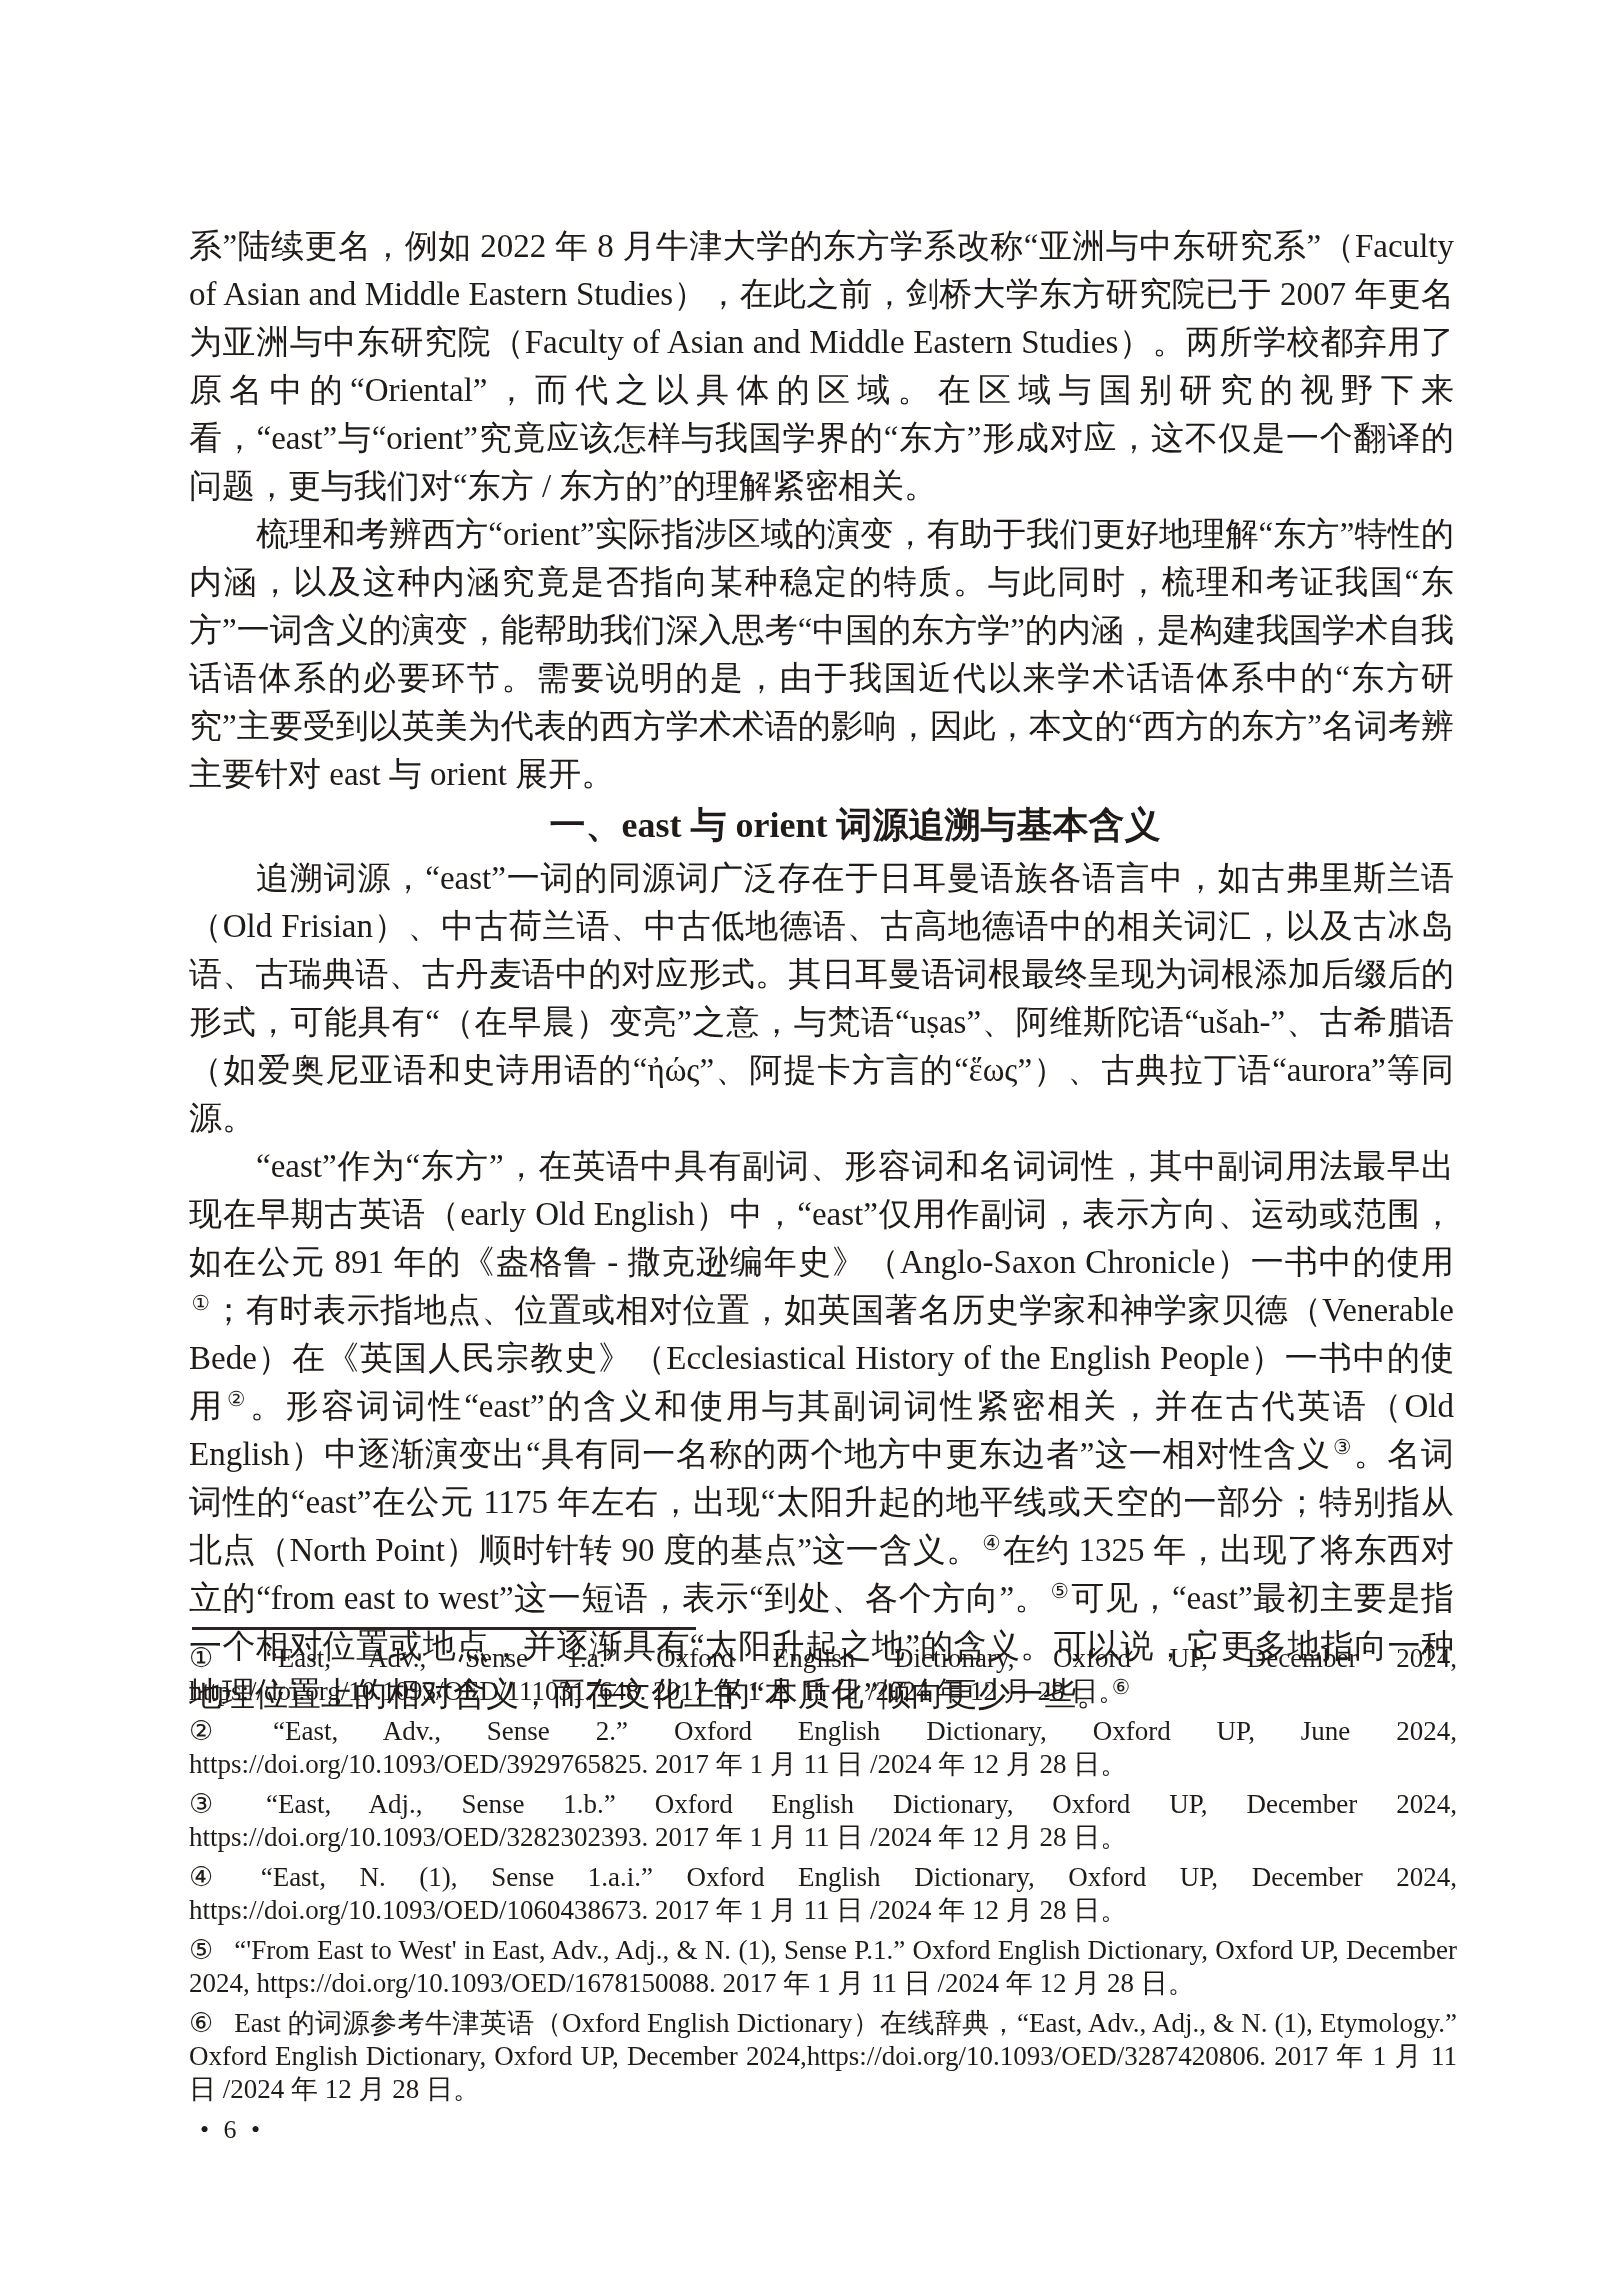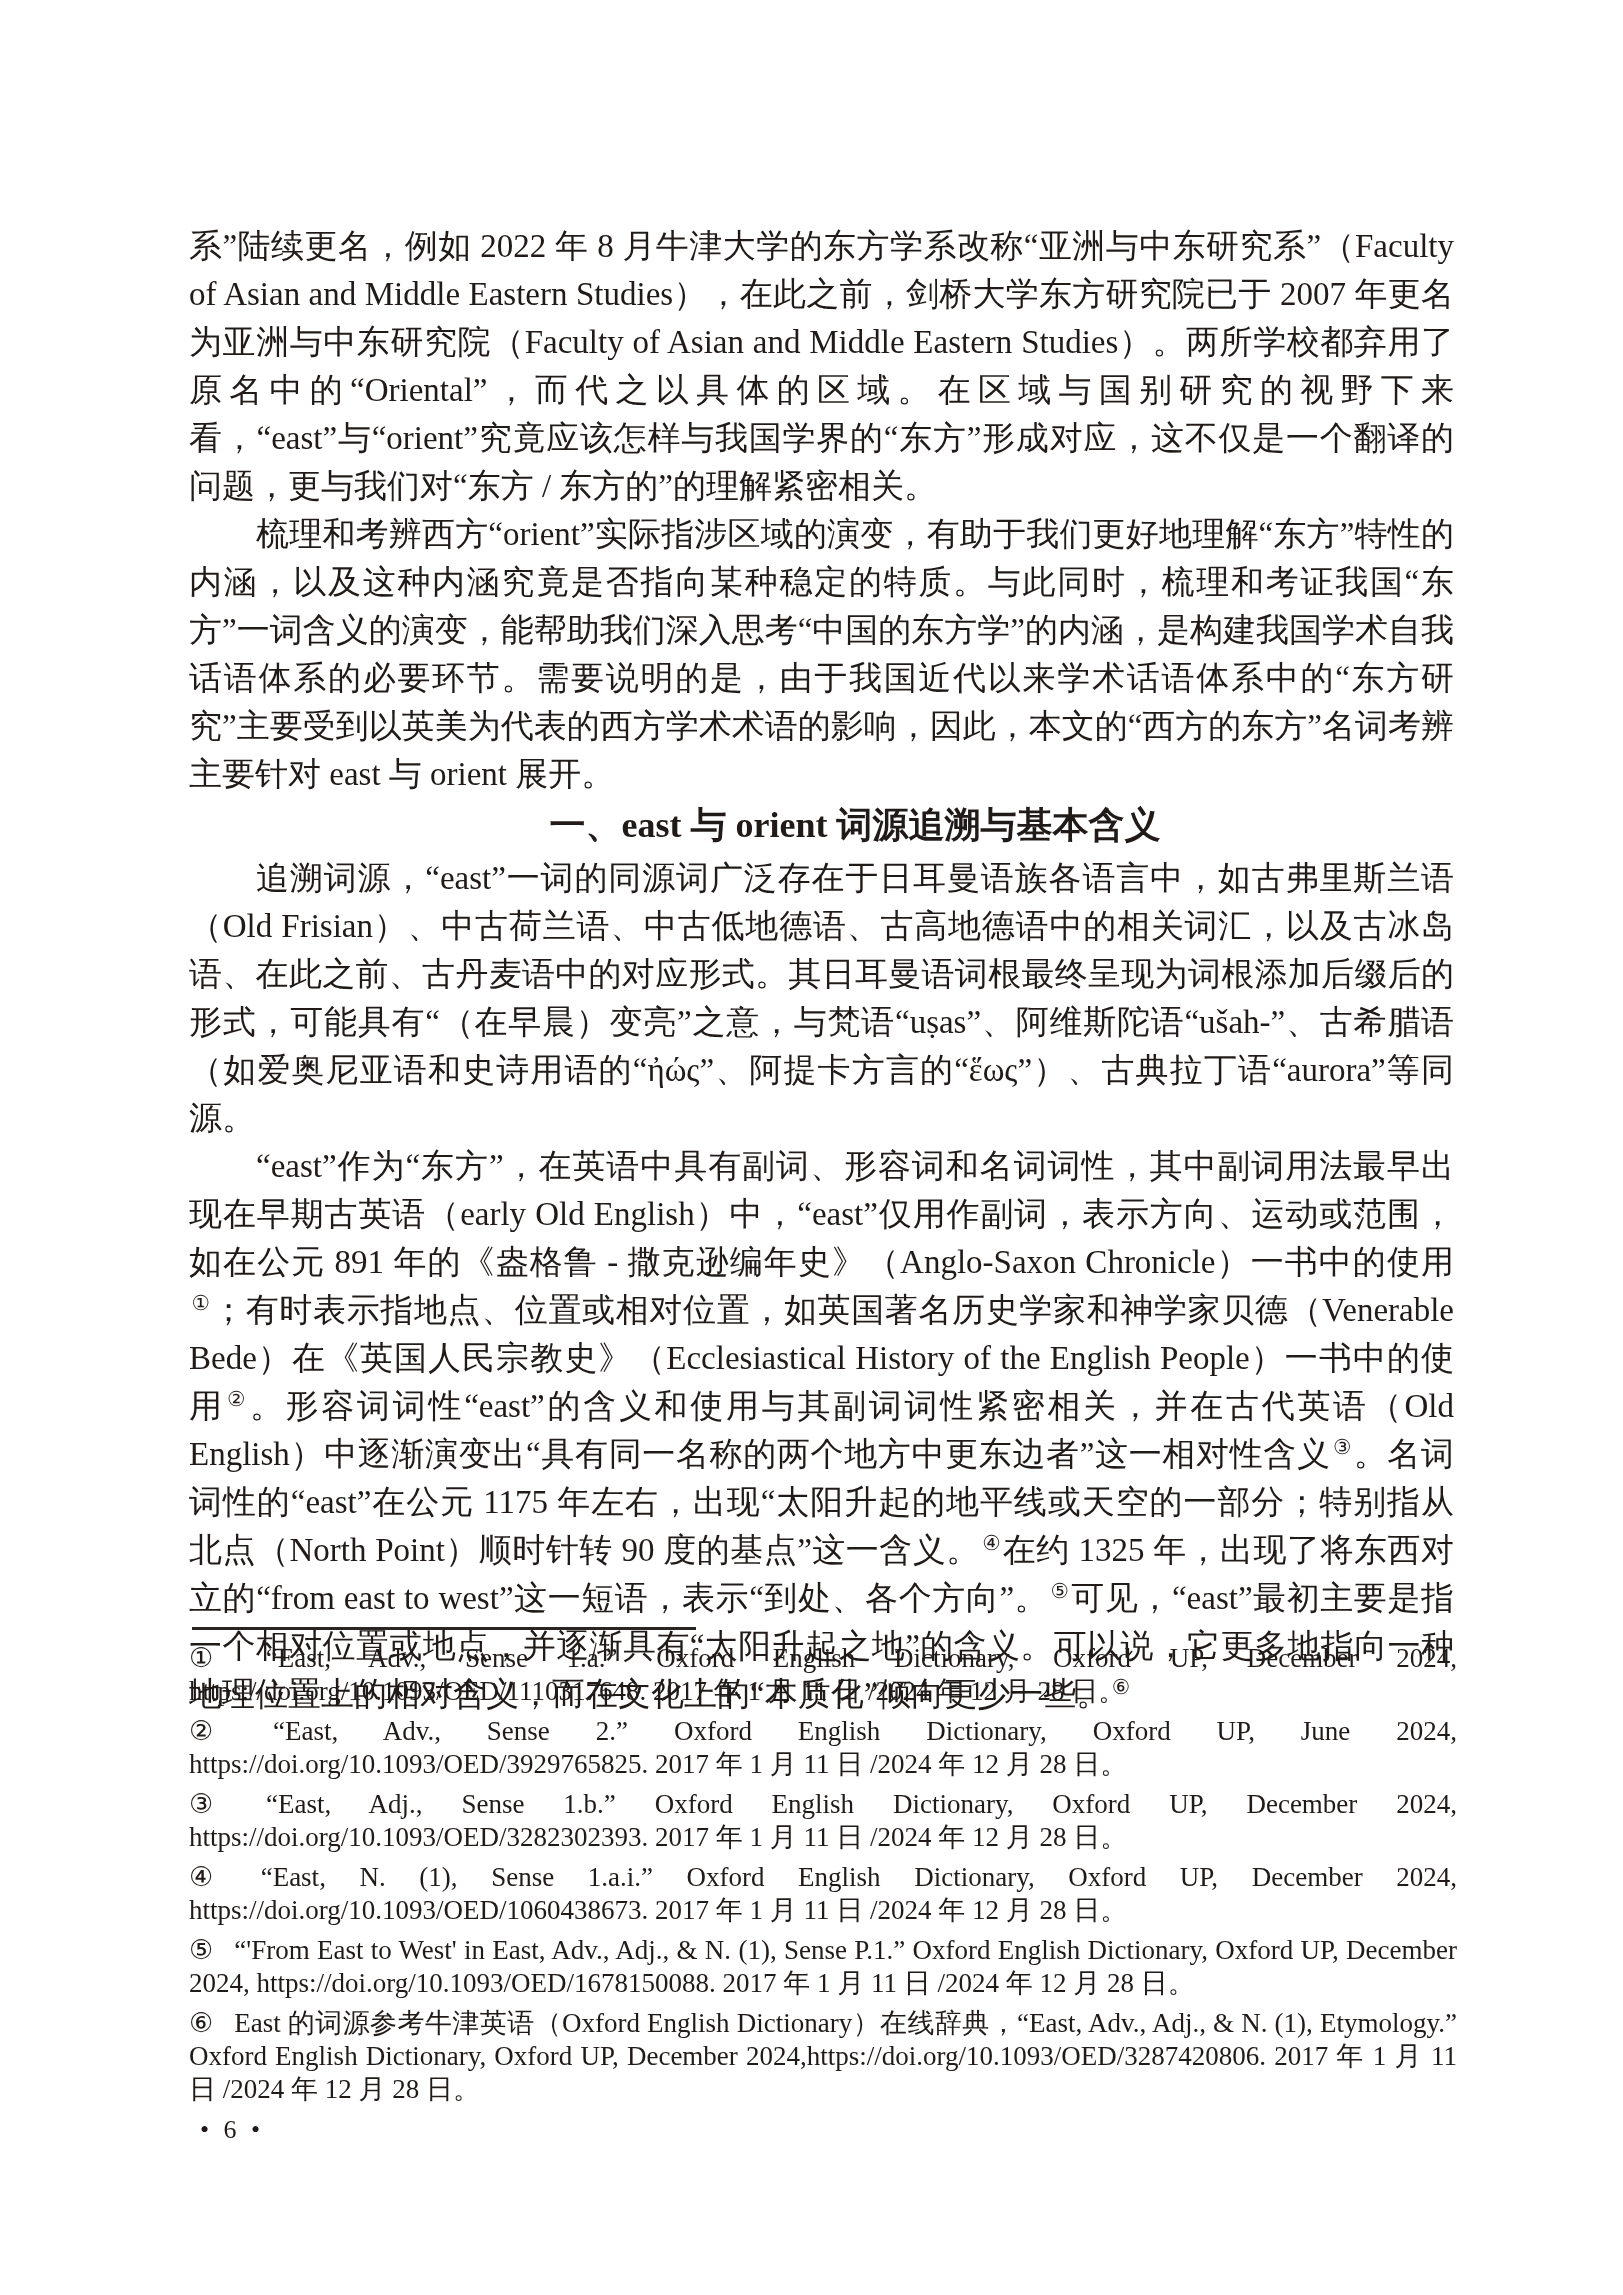--- a/index.html
+++ b/index.html
@@ -49,21 +49,21 @@
   }
 </style>
 </head>
 <body>
 
 <div class="page">
   <div class="body-text">
       <p class="para">系”陆续更名，例如 2022 年 8 月牛津大学的东方学系改称“亚洲与中东研究系”（Faculty of Asian and Middle Eastern Studies），在此之前，剑桥大学东方研究院已于 2007 年更名为亚洲与中东研究院（Faculty of Asian and Middle Eastern Studies）。两所学校都弃用了原名中的“Oriental”，而代之以具体的区域。在区域与国别研究的视野下来看，“east”与“orient”究竟应该怎样与我国学界的“东方”形成对应，这不仅是一个翻译的问题，更与我们对“东方 / 东方的”的理解紧密相关。</p>
       <p class="para indent">梳理和考辨西方“orient”实际指涉区域的演变，有助于我们更好地理解“东方”特性的内涵，以及这种内涵究竟是否指向某种稳定的特质。与此同时，梳理和考证我国“东方”一词含义的演变，能帮助我们深入思考“中国的东方学”的内涵，是构建我国学术自我话语体系的必要环节。需要说明的是，由于我国近代以来学术话语体系中的“东方研究”主要受到以英美为代表的西方学术术语的影响，因此，本文的“西方的东方”名词考辨主要针对 east 与 orient 展开。</p>
       <h2 class="heading">一、east 与 orient 词源追溯与基本含义</h2>
-      <p class="para indent">追溯词源，“east”一词的同源词广泛存在于日耳曼语族各语言中，如古弗里斯兰语（Old Frisian）、中古荷兰语、中古低地德语、古高地德语中的相关词汇，以及古冰岛语、在此之前、古丹麦语中的对应形式。其日耳曼语词根最终呈现为词根添加后缀后的形式，可能具有“（在早晨）变亮”之意，与梵语“uṣas”、阿维斯陀语“ušah-”、古希腊语（如爱奥尼亚语和史诗用语的“ἠώς”、阿提卡方言的“ἕως”）、古典拉丁语“aurora”等同源。</p>
+      <p class="para indent">追溯词源，“east”一词的同源词广泛存在于日耳曼语族各语言中，如古弗里斯兰语（Old Frisian）、中古荷兰语、中古低地德语、古高地德语中的相关词汇，以及古冰岛语、古瑞典语、古丹麦语中的对应形式。其日耳曼语词根最终呈现为词根添加后缀后的形式，可能具有“（在早晨）变亮”之意，与梵语“uṣas”、阿维斯陀语“ušah-”、古希腊语（如爱奥尼亚语和史诗用语的“ἠώς”、阿提卡方言的“ἕως”）、古典拉丁语“aurora”等同源。</p>
       <p class="para indent">“east”作为“东方”，在英语中具有副词、形容词和名词词性，其中副词用法最早出现在早期古英语（early Old English）中，“east”仅用作副词，表示方向、运动或范围，如在公元 891 年的《盎格鲁 - 撒克逊编年史》（Anglo-Saxon Chronicle）一书中的使用<sup class="fnref">①</sup>；有时表示指地点、位置或相对位置，如英国著名历史学家和神学家贝德（Venerable Bede）在《英国人民宗教史》（Ecclesiastical History of the English People）一书中的使用<sup class="fnref">②</sup>。形容词词性“east”的含义和使用与其副词词性紧密相关，并在古代英语（Old English）中逐渐演变出“具有同一名称的两个地方中更东边者”这一相对性含义<sup class="fnref">③</sup>。名词词性的“east”在公元 1175 年左右，出现“太阳升起的地平线或天空的一部分；特别指从北点（North Point）顺时针转 90 度的基点”这一含义。<sup class="fnref">④</sup>在约 1325 年，出现了将东西对立的“from east to west”这一短语，表示“到处、各个方向”。<sup class="fnref">⑤</sup>可见，“east”最初主要是指一个相对位置或地点，并逐渐具有“太阳升起之地”的含义。可以说，它更多地指向一种地理位置上的相对含义，而在文化上的“本质化”倾向更少一些。<sup class="fnref">⑥</sup></p>
     </div>
   <div class="fn-rule"></div>
   <div class="footnotes">
       <p class="footnote"><span class="fn-marker">①</span><span class="fn-body">“East, Adv., Sense 1.a.”  Oxford English Dictionary, Oxford UP, December 2024, https://doi.org/10.1093/OED/1110317648. 2017 年 1 月 11 日 /2024 年 12 月 28 日。</span></p>
       <p class="footnote"><span class="fn-marker">②</span><span class="fn-body">“East, Adv., Sense 2.”  Oxford English Dictionary, Oxford UP, June 2024, https://doi.org/10.1093/OED/3929765825. 2017 年 1 月 11 日 /2024 年 12 月 28 日。</span></p>
       <p class="footnote"><span class="fn-marker">③</span><span class="fn-body">“East, Adj., Sense 1.b.”  Oxford English Dictionary, Oxford UP, December 2024, https://doi.org/10.1093/OED/3282302393. 2017 年 1 月 11 日 /2024 年 12 月 28 日。</span></p>
       <p class="footnote"><span class="fn-marker">④</span><span class="fn-body">“East, N. (1), Sense 1.a.i.”  Oxford English Dictionary, Oxford UP, December 2024, https://doi.org/10.1093/OED/1060438673. 2017 年 1 月 11 日 /2024 年 12 月 28 日。</span></p>
       <p class="footnote"><span class="fn-marker">⑤</span><span class="fn-body">“'From East to West' in East, Adv., Adj., &amp; N. (1), Sense P.1.”  Oxford English Dictionary, Oxford UP, December 2024, https://doi.org/10.1093/OED/1678150088. 2017 年 1 月 11 日 /2024 年 12 月 28 日。</span></p>
       <p class="footnote"><span class="fn-marker">⑥</span><span class="fn-body">East 的词源参考牛津英语（Oxford English Dictionary）在线辞典，“East, Adv., Adj., &amp; N. (1), Etymology.” Oxford English Dictionary, Oxford UP, December 2024,https://doi.org/10.1093/OED/3287420806. 2017 年 1 月 11 日 /2024 年 12 月 28 日。</span></p>

